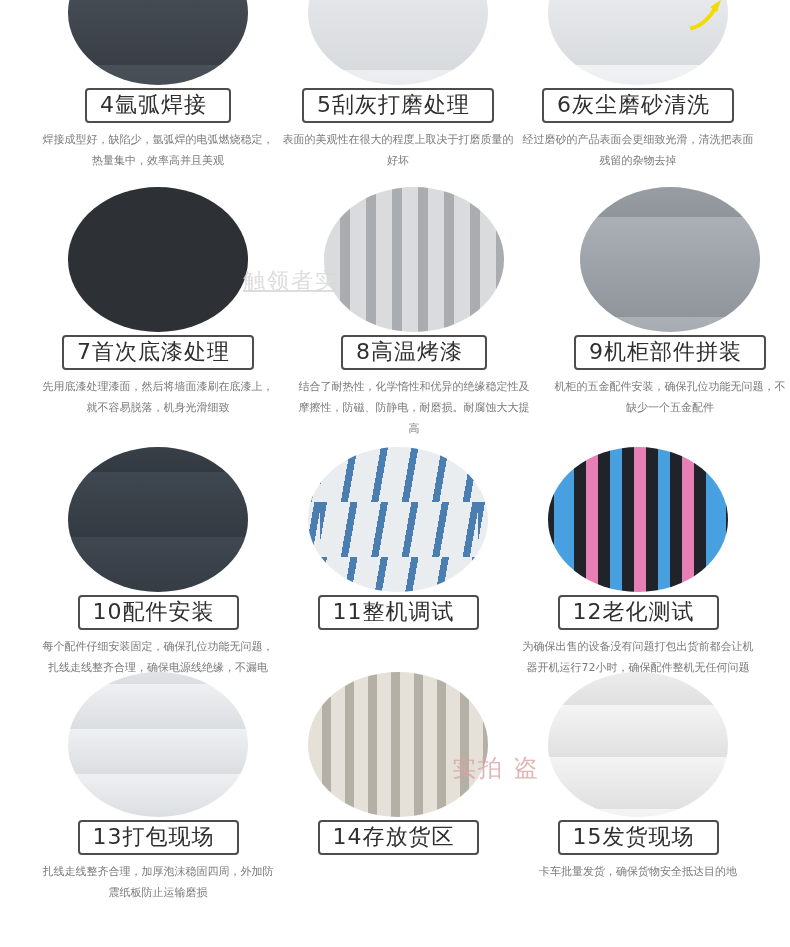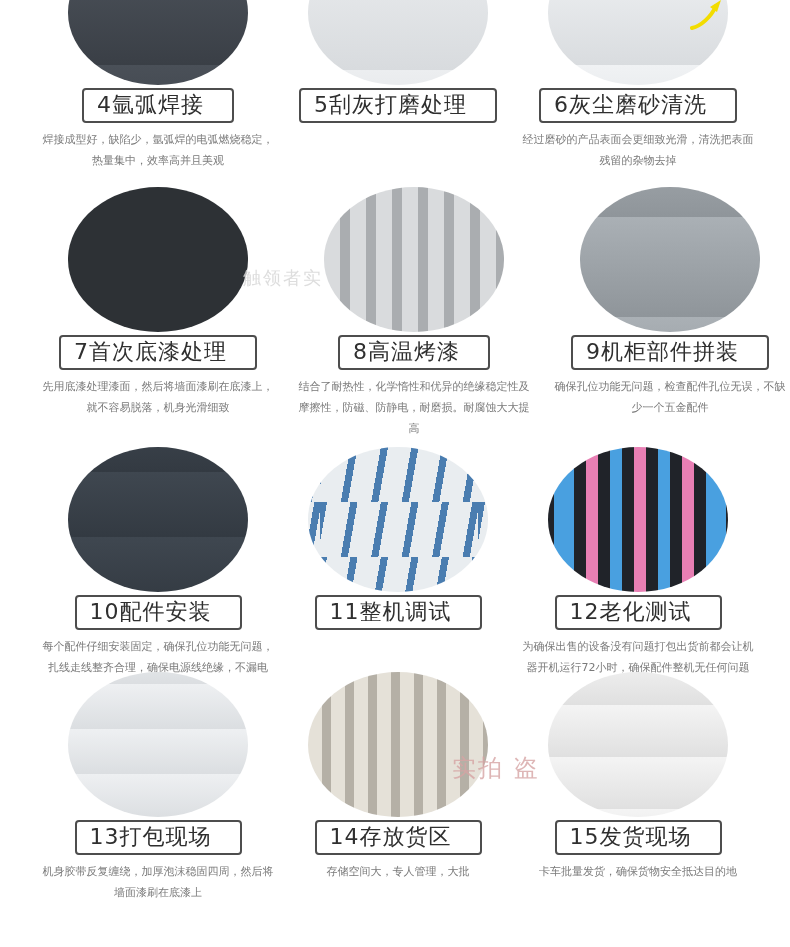--- a/index.html
+++ b/index.html
@@ -13,31 +13,31 @@
   .row2{top:185px;justify-content:space-between;}
   .row3{top:445px;}
   .row4{top:670px;}
   .cell{width:240px;text-align:center;position:relative;}
   .circle{
     width:180px;height:145px;border-radius:50%;
     margin:2px auto 0 auto;background-repeat:no-repeat;
   }
   .row1 .circle{margin-top:-60px;}
   .tbox{
-    display:inline-block;margin-top:3px;padding:1px 28px 2px 13px;
+    display:inline-block;margin-top:3px;padding:1px 22px 2px 13px;
     border:2px solid #4d4d4d;border-radius:4px;background:#ffffff;
     font-size:22px;color:#2f2f2f;letter-spacing:1px;line-height:28px;
     white-space:nowrap;
   }
   .desc{
     margin:6px auto 0 auto;max-width:234px;
     font-size:11px;line-height:21px;color:#7a7a7a;text-align:center;
   }
   .watermark{position:absolute;pointer-events:none;white-space:nowrap;}
-  .wm1{left:243px;top:266px;font-size:18px;color:rgba(215,215,215,0.85);letter-spacing:2px;}
+  .wm1{left:243px;top:266px;font-size:22px;color:rgba(215,215,215,0.85);letter-spacing:2px;text-decoration:underline;}
   .wm2{left:452px;top:752px;font-size:24px;color:rgba(214,164,164,0.8);letter-spacing:2px;}
   .arrow{position:absolute;top:0;right:34px;width:36px;height:30px;}
 
   
   .p4{background:
     linear-gradient(#4a5058,#3a3f46) 78px 30px/50px 95px,
     linear-gradient(#d6d9dc,#b5b9bd) 10px 15px/70px 85px,
     linear-gradient(#b4a488,#a08f72) 12px 100px/55px 40px,
     linear-gradient(160deg,#9aa0a8,#6e737a);}
   .p5{background:
@@ -100,20 +100,21 @@
 
   <div class="row row1">
     <div class="cell">
       <div class="circle p4"></div>
       <div class="tbox">4氩弧焊接</div>
       <div class="desc">焊接成型好，缺陷少，氩弧焊的电弧燃烧稳定，热量集中，效率高并且美观</div>
     </div>
     <div class="cell">
       <div class="circle p5"></div>
       <div class="tbox">5刮灰打磨处理</div>
+      <div class="desc">表面的美观性在很大的程度上取决于打磨质量的好坏</div>
     </div>
     <div class="cell">
       <div class="circle p6"></div>
       <svg class="arrow" viewBox="0 0 36 30">
         <path d="M4 28 C 13 26, 23 17, 28 6" fill="none" stroke="#f2dc00" stroke-width="4" stroke-linecap="round"></path>
         <polygon points="22,7 33,0 29,12" fill="#f2dc00"></polygon>
       </svg>
       <div class="tbox">6灰尘磨砂清洗</div>
       <div class="desc">经过磨砂的产品表面会更细致光滑，清洗把表面残留的杂物去掉</div>
     </div>
@@ -126,21 +127,21 @@
       <div class="desc">先用底漆处理漆面，然后将墙面漆刷在底漆上，就不容易脱落，机身光滑细致</div>
     </div>
     <div class="cell">
       <div class="circle p8"></div>
       <div class="tbox">8高温烤漆</div>
       <div class="desc">结合了耐热性，化学惰性和优异的绝缘稳定性及摩擦性，防磁、防静电，耐磨损。耐腐蚀大大提高</div>
     </div>
     <div class="cell">
       <div class="circle p9"></div>
       <div class="tbox">9机柜部件拼装</div>
-      <div class="desc">确保孔位功能无问题，检查配件孔位无误，不缺少一个五金配件</div>
+      <div class="desc">机柜的五金配件安装，确保孔位功能无问题，不缺少一个五金配件</div>
     </div>
   </div>
 
   <div class="row row3">
     <div class="cell">
       <div class="circle p10"></div>
       <div class="tbox">10配件安装</div>
       <div class="desc">每个配件仔细安装固定，确保孔位功能无问题，扎线走线整齐合理，确保电源线绝缘，不漏电</div>
     </div>
     <div class="cell">
@@ -151,26 +152,25 @@
       <div class="circle p12"></div>
       <div class="tbox">12老化测试</div>
       <div class="desc">为确保出售的设备没有问题打包出货前都会让机器开机运行72小时，确保配件整机无任何问题</div>
     </div>
   </div>
 
   <div class="row row4">
     <div class="cell">
       <div class="circle p13"></div>
       <div class="tbox">13打包现场</div>
-      <div class="desc">机身胶带反复缠绕，加厚泡沫稳固四周，然后将墙面漆刷在底漆上</div>
+      <div class="desc">扎线走线整齐合理，加厚泡沫稳固四周，外加防震纸板防止运输磨损</div>
     </div>
     <div class="cell">
       <div class="circle p14"></div>
       <div class="tbox">14存放货区</div>
-      <div class="desc">存储空间大，专人管理，大批</div>
     </div>
     <div class="cell">
       <div class="circle p15"></div>
       <div class="tbox">15发货现场</div>
       <div class="desc">卡车批量发货，确保货物安全抵达目的地</div>
     </div>
   </div>
 
   <div class="watermark wm1">触领者实</div>
   <div class="watermark wm2">实拍 盗</div>

